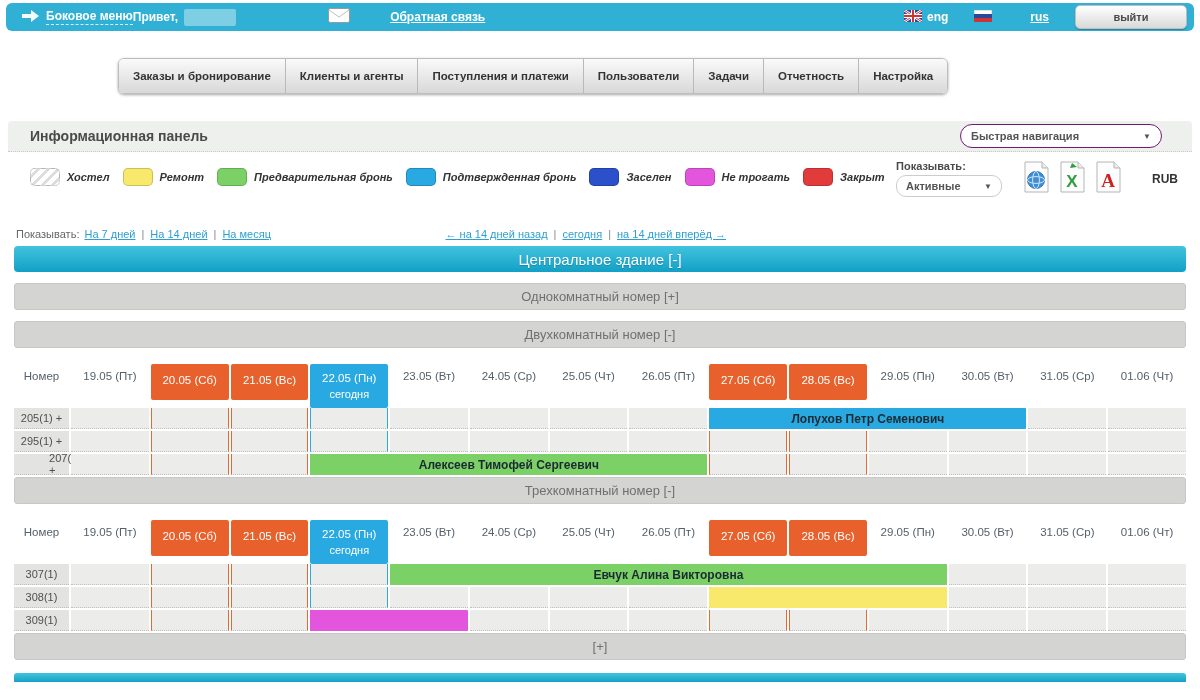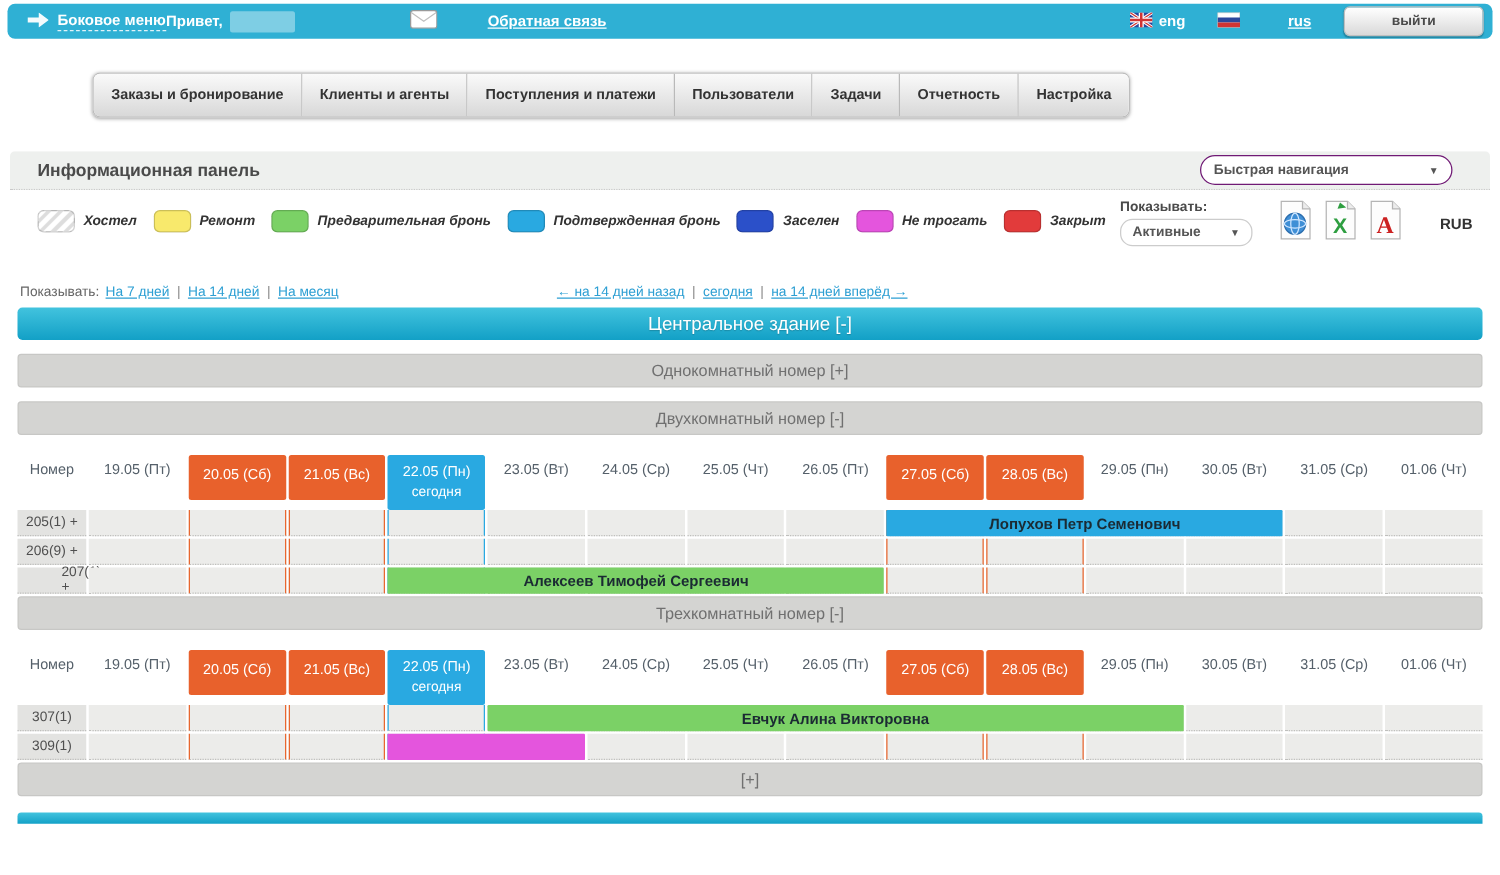--- a/index.html
+++ b/index.html
@@ -15,21 +15,21 @@
   .blurbox{width:52px;height:17px;background:rgba(255,255,255,.38);border-radius:2px;}
   .tb-feedback{margin-left:92px;cursor:pointer;}
   .u{text-decoration:underline;margin-left:33px;}
   .tb-spacer{flex:1;}
   .tb-lang{display:flex;align-items:center;gap:5px;margin-right:26px;}
   .logout-btn{margin-right:7px;width:112px;height:24px;border:1px solid #bfbfbf;border-radius:5px;
           background:linear-gradient(#ffffff,#d9d9d9);color:#4a4a4a;font-weight:bold;font-size:11px;
           font-family:"Liberation Sans",sans-serif;cursor:pointer;box-shadow:0 1px 1px rgba(0,0,0,.25);}
 
   
-  .tabs{margin:27px 0 0 74px;display:inline-flex;border-radius:6px;overflow:hidden;
+  .tabs{margin:27px 0 0 118px;display:inline-flex;border-radius:6px;overflow:hidden;
         box-shadow:0 1px 3px rgba(0,0,0,.35);border:1px solid #bdbdbd;}
   .tab{padding:11px 14px;background:linear-gradient(#fafafa,#d8d8d8);border-right:1px solid #b9b9b9;
        font-size:11.5px;font-weight:bold;color:#333;cursor:pointer;white-space:nowrap;}
   .tab:last-child{border-right:none;}
 
   
   .panel-head{margin:27px 8px 0;background:#eef0ee;border-bottom:1px dotted #c9c9c9;height:30px;
        display:flex;align-items:center;border-radius:4px 4px 0 0;}
   .panel-title{margin-left:22px;font-size:14px;font-weight:bold;color:#4a4a4a;}
   .quicknav{margin-left:auto;margin-right:30px;width:180px;height:22px;background:#fff;border:1px solid #701a75;
@@ -307,21 +307,21 @@
       <div class="cell c-normal" style="grid-column: 9;"></div>
       <div class="cell c-weekend" style="grid-column: 10;"></div>
       <div class="cell c-weekend" style="grid-column: 11;"></div>
       <div class="cell c-normal" style="grid-column: 12;"></div>
       <div class="cell c-normal" style="grid-column: 13;"></div>
       <div class="cell c-normal" style="grid-column: 14;"></div>
       <div class="cell c-normal" style="grid-column: 15;"></div>
       <div class="bar" style="grid-column: 10 / span 4; background: rgb(41, 169, 225);">Лопухов Петр Семенович</div>
     </div>
     <div class="sch-row">
-      <div class="cell label" style="grid-column: 1;">206(9) +</div>
+      <div class="cell label" style="grid-column: 1;">295(1) +</div>
       <div class="cell c-normal" style="grid-column: 2;"></div>
       <div class="cell c-weekend" style="grid-column: 3;"></div>
       <div class="cell c-weekend" style="grid-column: 4;"></div>
       <div class="cell c-today" style="grid-column: 5;"></div>
       <div class="cell c-normal" style="grid-column: 6;"></div>
       <div class="cell c-normal" style="grid-column: 7;"></div>
       <div class="cell c-normal" style="grid-column: 8;"></div>
       <div class="cell c-normal" style="grid-column: 9;"></div>
       <div class="cell c-weekend" style="grid-column: 10;"></div>
       <div class="cell c-weekend" style="grid-column: 11;"></div>
@@ -409,20 +409,38 @@
       <div class="cell c-normal" style="grid-column: 9;"></div>
       <div class="cell c-weekend" style="grid-column: 10;"></div>
       <div class="cell c-weekend" style="grid-column: 11;"></div>
       <div class="cell c-normal" style="grid-column: 12;"></div>
       <div class="cell c-normal" style="grid-column: 13;"></div>
       <div class="cell c-normal" style="grid-column: 14;"></div>
       <div class="cell c-normal" style="grid-column: 15;"></div>
       <div class="bar" style="grid-column: 6 / span 7; background: rgb(123, 209, 102);">Евчук Алина Викторовна</div>
     </div>
     <div class="sch-row">
+      <div class="cell label" style="grid-column: 1;">308(1)</div>
+      <div class="cell c-normal" style="grid-column: 2;"></div>
+      <div class="cell c-weekend" style="grid-column: 3;"></div>
+      <div class="cell c-weekend" style="grid-column: 4;"></div>
+      <div class="cell c-today" style="grid-column: 5;"></div>
+      <div class="cell c-normal" style="grid-column: 6;"></div>
+      <div class="cell c-normal" style="grid-column: 7;"></div>
+      <div class="cell c-normal" style="grid-column: 8;"></div>
+      <div class="cell c-normal" style="grid-column: 9;"></div>
+      <div class="cell c-weekend" style="grid-column: 10;"></div>
+      <div class="cell c-weekend" style="grid-column: 11;"></div>
+      <div class="cell c-normal" style="grid-column: 12;"></div>
+      <div class="cell c-normal" style="grid-column: 13;"></div>
+      <div class="cell c-normal" style="grid-column: 14;"></div>
+      <div class="cell c-normal" style="grid-column: 15;"></div>
+      <div class="bar" style="grid-column: 10 / span 3; background: rgb(248, 233, 108);"></div>
+    </div>
+    <div class="sch-row">
       <div class="cell label" style="grid-column: 1;">309(1)</div>
       <div class="cell c-normal" style="grid-column: 2;"></div>
       <div class="cell c-weekend" style="grid-column: 3;"></div>
       <div class="cell c-weekend" style="grid-column: 4;"></div>
       <div class="cell c-today" style="grid-column: 5;"></div>
       <div class="cell c-normal" style="grid-column: 6;"></div>
       <div class="cell c-normal" style="grid-column: 7;"></div>
       <div class="cell c-normal" style="grid-column: 8;"></div>
       <div class="cell c-normal" style="grid-column: 9;"></div>
       <div class="cell c-weekend" style="grid-column: 10;"></div>

